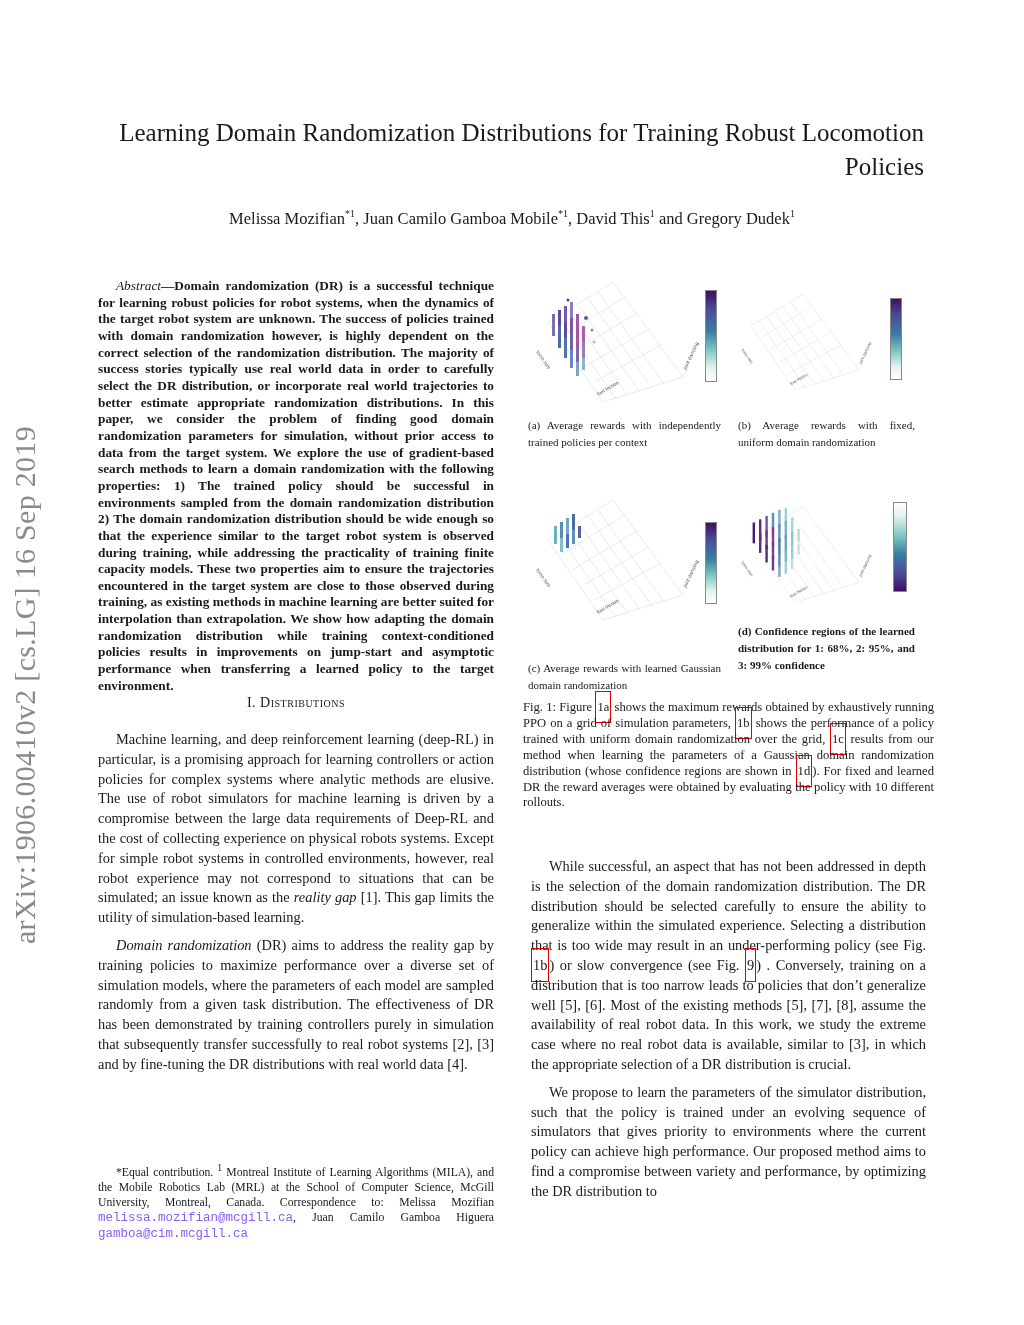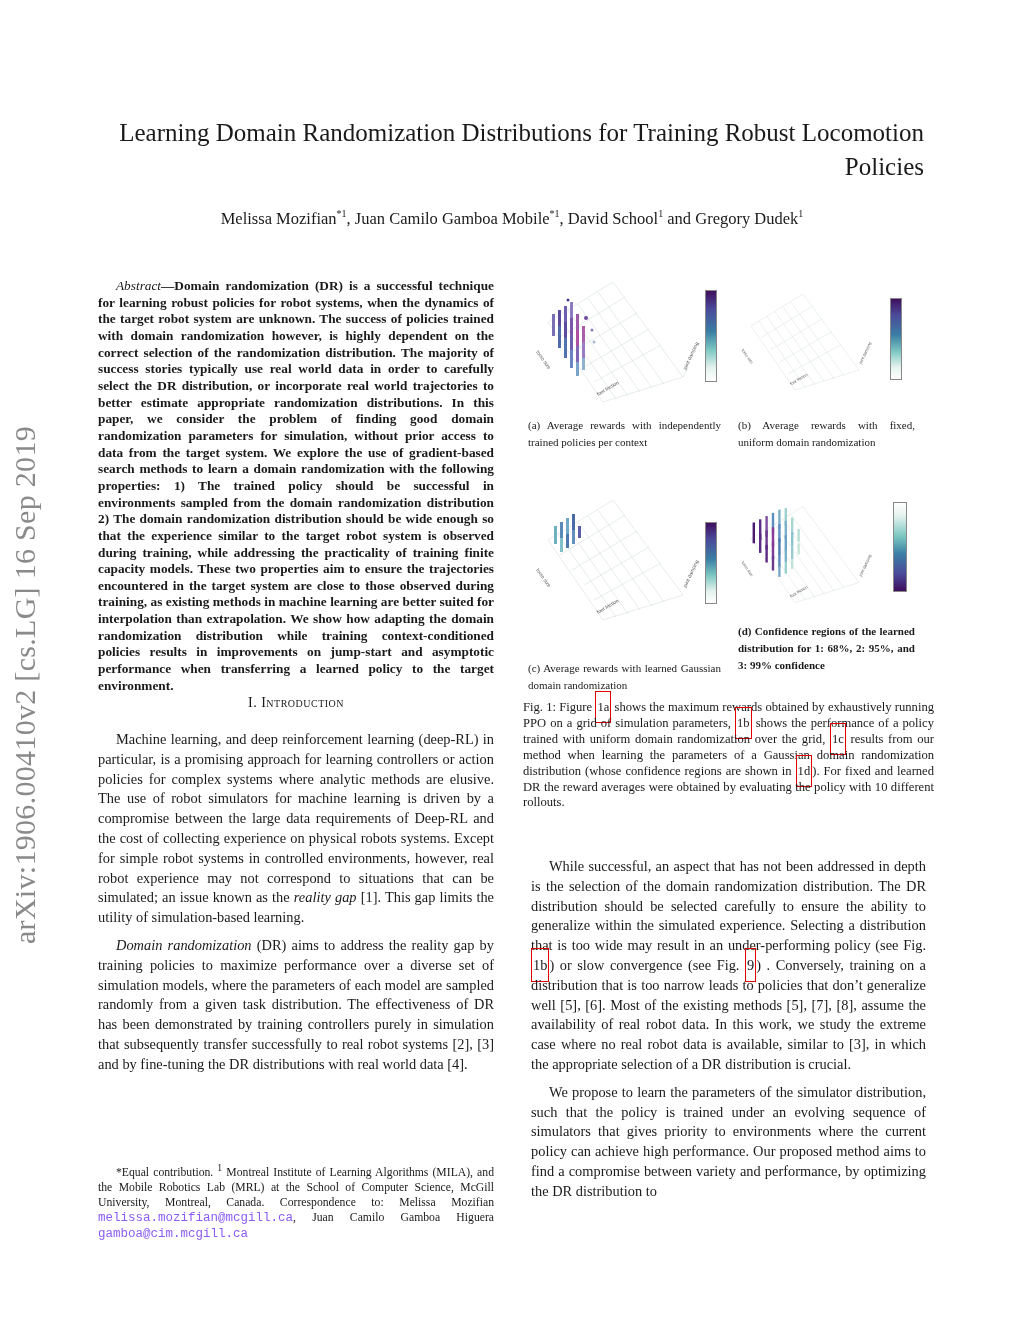--- a/index.html
+++ b/index.html
@@ -27,29 +27,29 @@
   .plot { position:absolute; }
 </style>
 </head>
 <body>
 
 <div class="abs arxiv">arXiv:1906.00410v2  [cs.LG]  16 Sep 2019</div>
 
 <div class="abs title">Learning Domain Randomization Distributions for Training Robust Locomotion Policies</div>
 
 <div class="abs authors">
-  <span>Melissa Mozifian</span><sup>*1</sup><span>, </span><span>Juan Camilo Gamboa Mobile</span><sup>*1</sup><span>, </span><span>David School</span><sup>1</sup><span> and </span><span>Gregory Dudek</span><sup>1</sup>
+  <span>Melissa Mozifian</span><sup>*1</sup><span>, </span><span>Juan Camilo Gamboa Mobile</span><sup>*1</sup><span>, </span><span>David This</span><sup>1</sup><span> and </span><span>Gregory Dudek</span><sup>1</sup>
 </div>
 
 <div class="abs col colL abstract">
   <p class="p" style="text-indent:18px;"><span class="lead">Abstract</span><span>—</span><span>Domain randomization (DR) is a successful technique for learning robust policies for robot systems, when the dynamics of the target robot system are unknown. The success of policies trained with domain randomization however, is highly dependent on the correct selection of the randomization distribution. The majority of success stories typically use real world data in order to carefully select the DR distribution, or incorporate real world trajectories to better estimate appropriate randomization distributions. In this paper, we consider the problem of finding good domain randomization parameters for simulation, without prior access to data from the target system. We explore the use of gradient-based search methods to learn a domain randomization with the following properties: 1) The trained policy should be successful in environments sampled from the domain randomization distribution 2) The domain randomization distribution should be wide enough so that the experience similar to the target robot system is observed during training, while addressing the practicality of training finite capacity models. These two properties aim to ensure the trajectories encountered in the target system are close to those observed during training, as existing methods in machine learning are better suited for interpolation than extrapolation. We show how adapting the domain randomization distribution while training context-conditioned policies results in improvements on jump-start and asymptotic performance when transferring a learned policy to the target environment.</span></p>
 </div>
 
 <div class="abs section">
-  <span>I.</span>&nbsp;<span class="sc">Introduction</span>
+  <span>I.</span>&nbsp;<span class="sc">Distributions</span>
 </div>
 
 <div class="abs col colL" style="top:722px;">
   <p class="p"><span>Machine learning, and deep reinforcement learning (deep-RL) in particular, is a promising approach for learning controllers or action policies for complex systems where analytic methods are elusive. The use of robot simulators for machine learning is driven by a compromise between the large data requirements of Deep-RL and the cost of collecting experience on physical robots systems. Except for simple robot systems in controlled environments, however, real robot experience may not correspond to situations that can be simulated; an issue known as the </span><em>reality gap</em><span>  [1]. This gap limits the utility of simulation-based learning.</span></p>
   <p class="p"><em>Domain randomization</em><span> (DR) aims to address the reality gap by training policies to maximize performance over a diverse set of simulation models, where the parameters of each model are sampled randomly from a given task distribution. The effectiveness of DR has been demonstrated by training controllers purely in simulation that subsequently transfer successfully to real robot systems [2], [3] and by fine-tuning the DR distributions with real world data  [4].</span></p>
 </div>
 
 <div class="abs col colL footnote" style="top:1152px;">
   <p class="p" style="text-indent:18px;"><span>*Equal contribution. </span><sup>1</sup><span> Montreal Institute of Learning Algorithms (MILA), and the Mobile Robotics Lab (MRL) at the School of Computer Science, McGill University, Montreal, Canada. Correspondence to: Melissa Mozifian </span><span class="mono">melissa.mozifian@mcgill.ca</span><span>, Juan Camilo Gamboa Higuera </span><span class="mono">gamboa@cim.mcgill.ca</span></p>
 </div>

